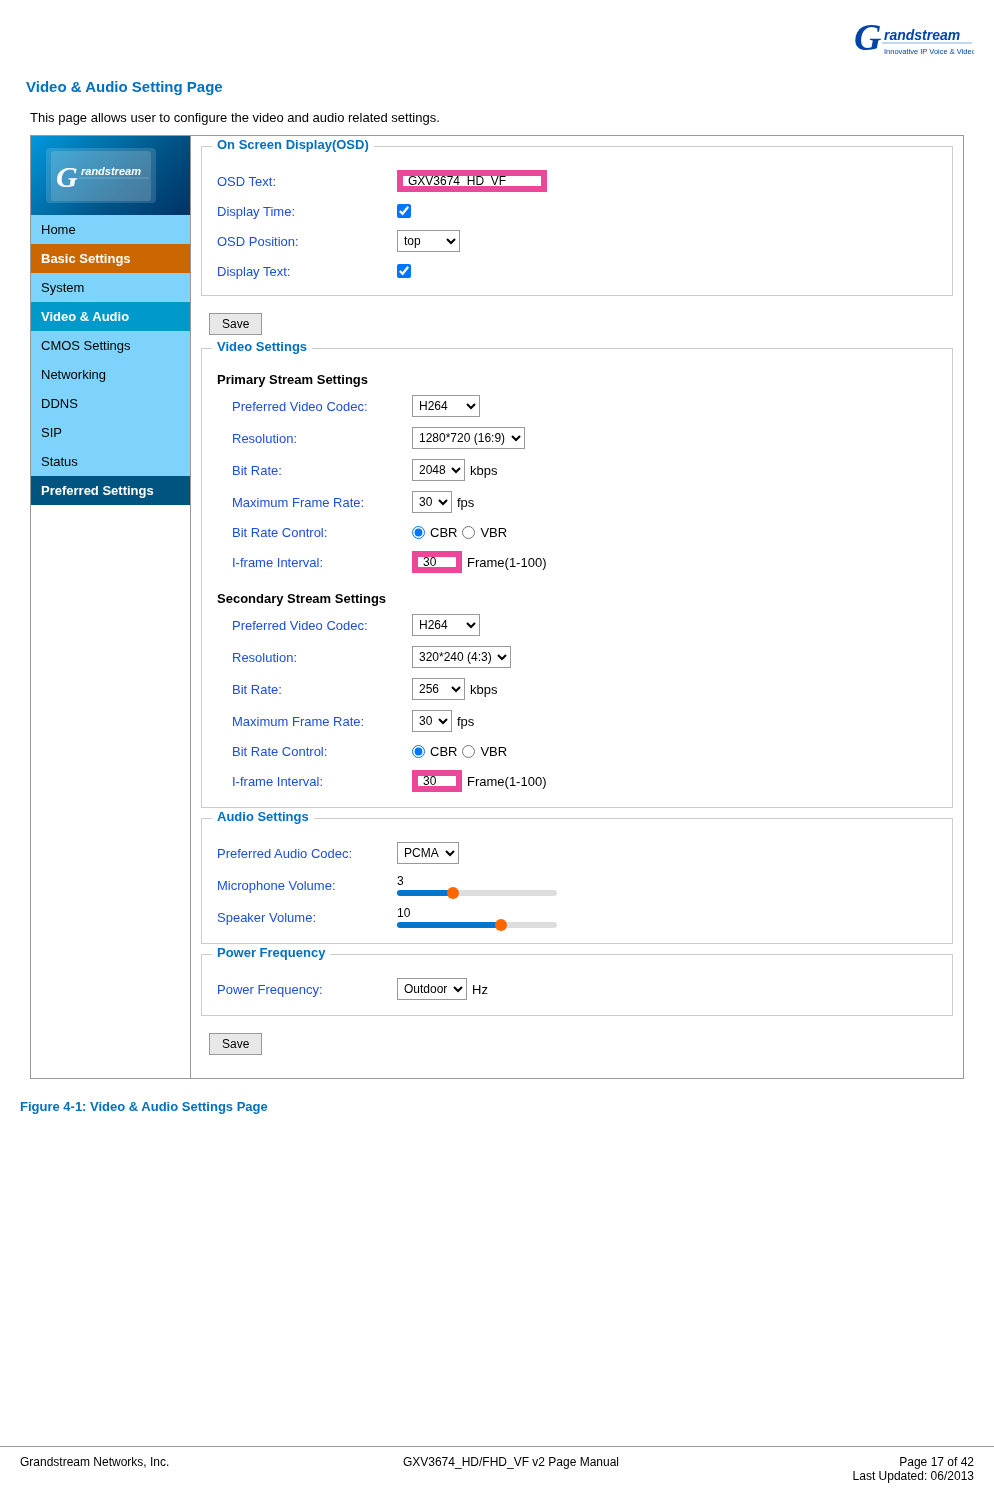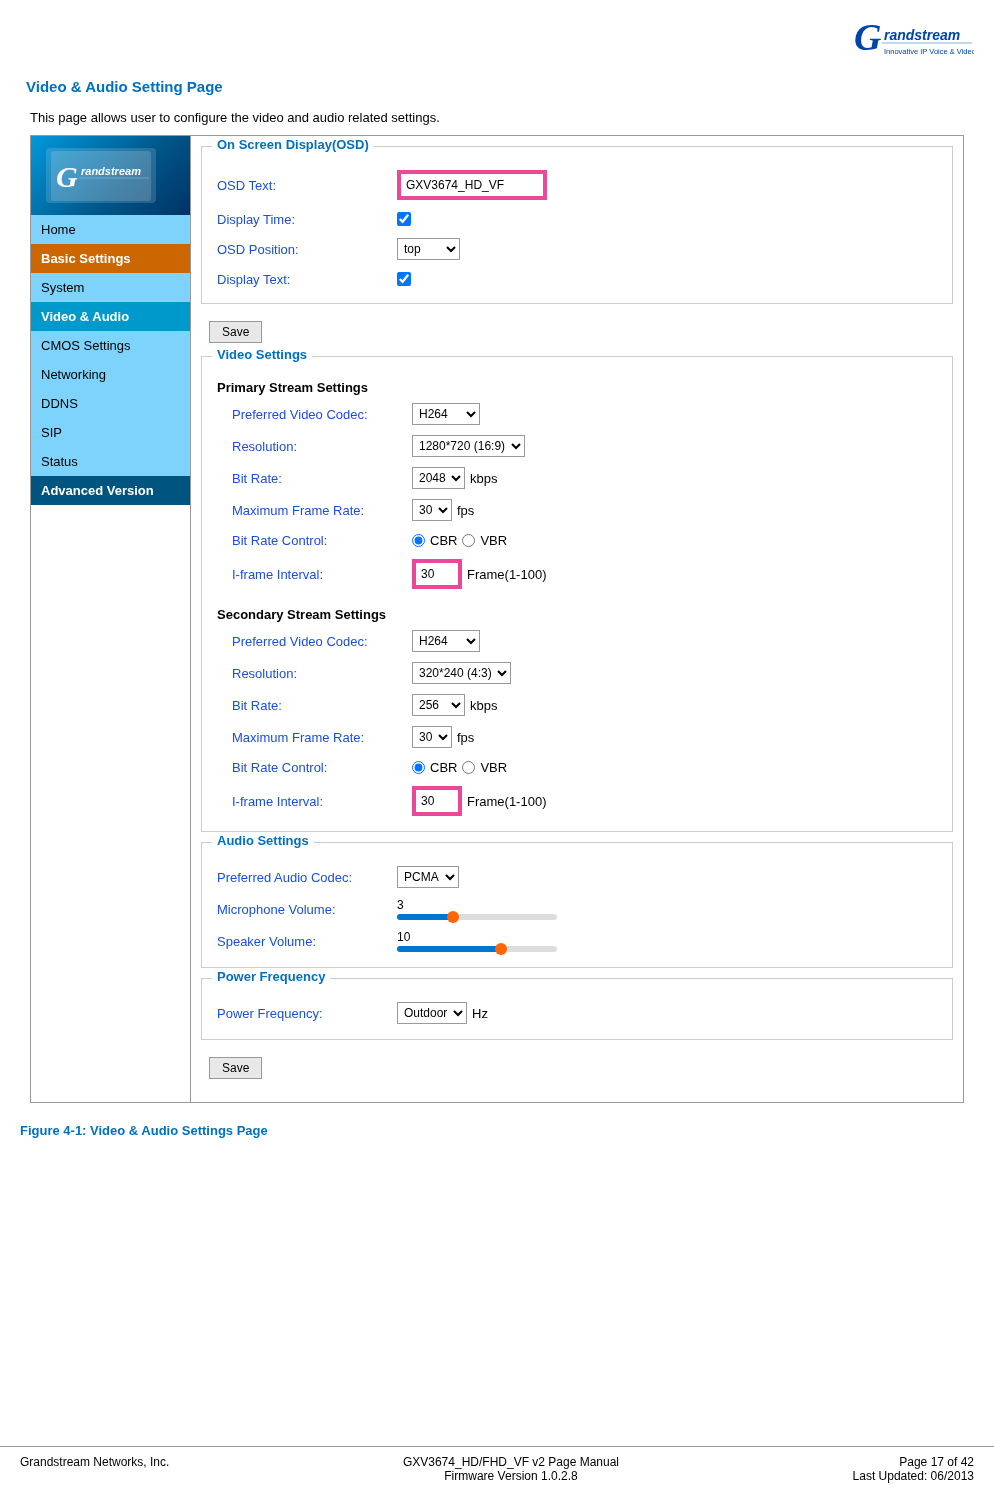--- a/index.html
+++ b/index.html
@@ -114,24 +114,24 @@
       font-size: 13px;
     }
     .form-control {
       flex: 1;
       display: flex;
       align-items: center;
       gap: 5px;
     }
 
     input[type="text"] {
-      border: 4px solid #ec4899;
+      border: 6px solid #ec4899;
       padding: 2px 5px;
       font-size: 12px;
-      height: 30px;
+      height: 22px;
     }
     select {
       border: 1px solid #999;
       padding: 1px 2px;
       font-size: 12px;
       height: 22px;
       background: #fff;
     }
     input[type="checkbox"] {
       width: 14px;
@@ -300,21 +300,21 @@
       <div class="sidebar-item normal">
         <span>DDNS</span>
       </div>
       <div class="sidebar-item normal">
         <span>SIP</span>
       </div>
       <div class="sidebar-item normal">
         <span>Status</span>
       </div>
       <div class="sidebar-item" style="background:#005580;color:#fff;font-weight:bold;">
-        <span>Advanced Version</span>
+        <span>Preferred Settings</span>
       </div>
     </div>
   </div>
 
   <div class="content-area">
 
     <div class="section-group">
       <span class="section-title">On Screen Display(OSD)</span>
       <div class="section-body">
 
@@ -544,19 +544,18 @@
 
   </div>
 </div>
 
 <div class="page-footer">Figure 4-1:  Video &amp; Audio Settings Page</div>
 
 <div class="doc-footer">
   <div>Grandstream Networks, Inc.</div>
   <div class="doc-footer-center">
     <div>GXV3674_HD/FHD_VF v2 Page Manual</div>
-    <div>Firmware Version 1.0.2.8</div>
   </div>
   <div style="text-align:right;">
     <div>Page 17 of 42</div>
     <div>Last Updated: 06/2013</div>
   </div>
 </div>
 
 </body></html>

